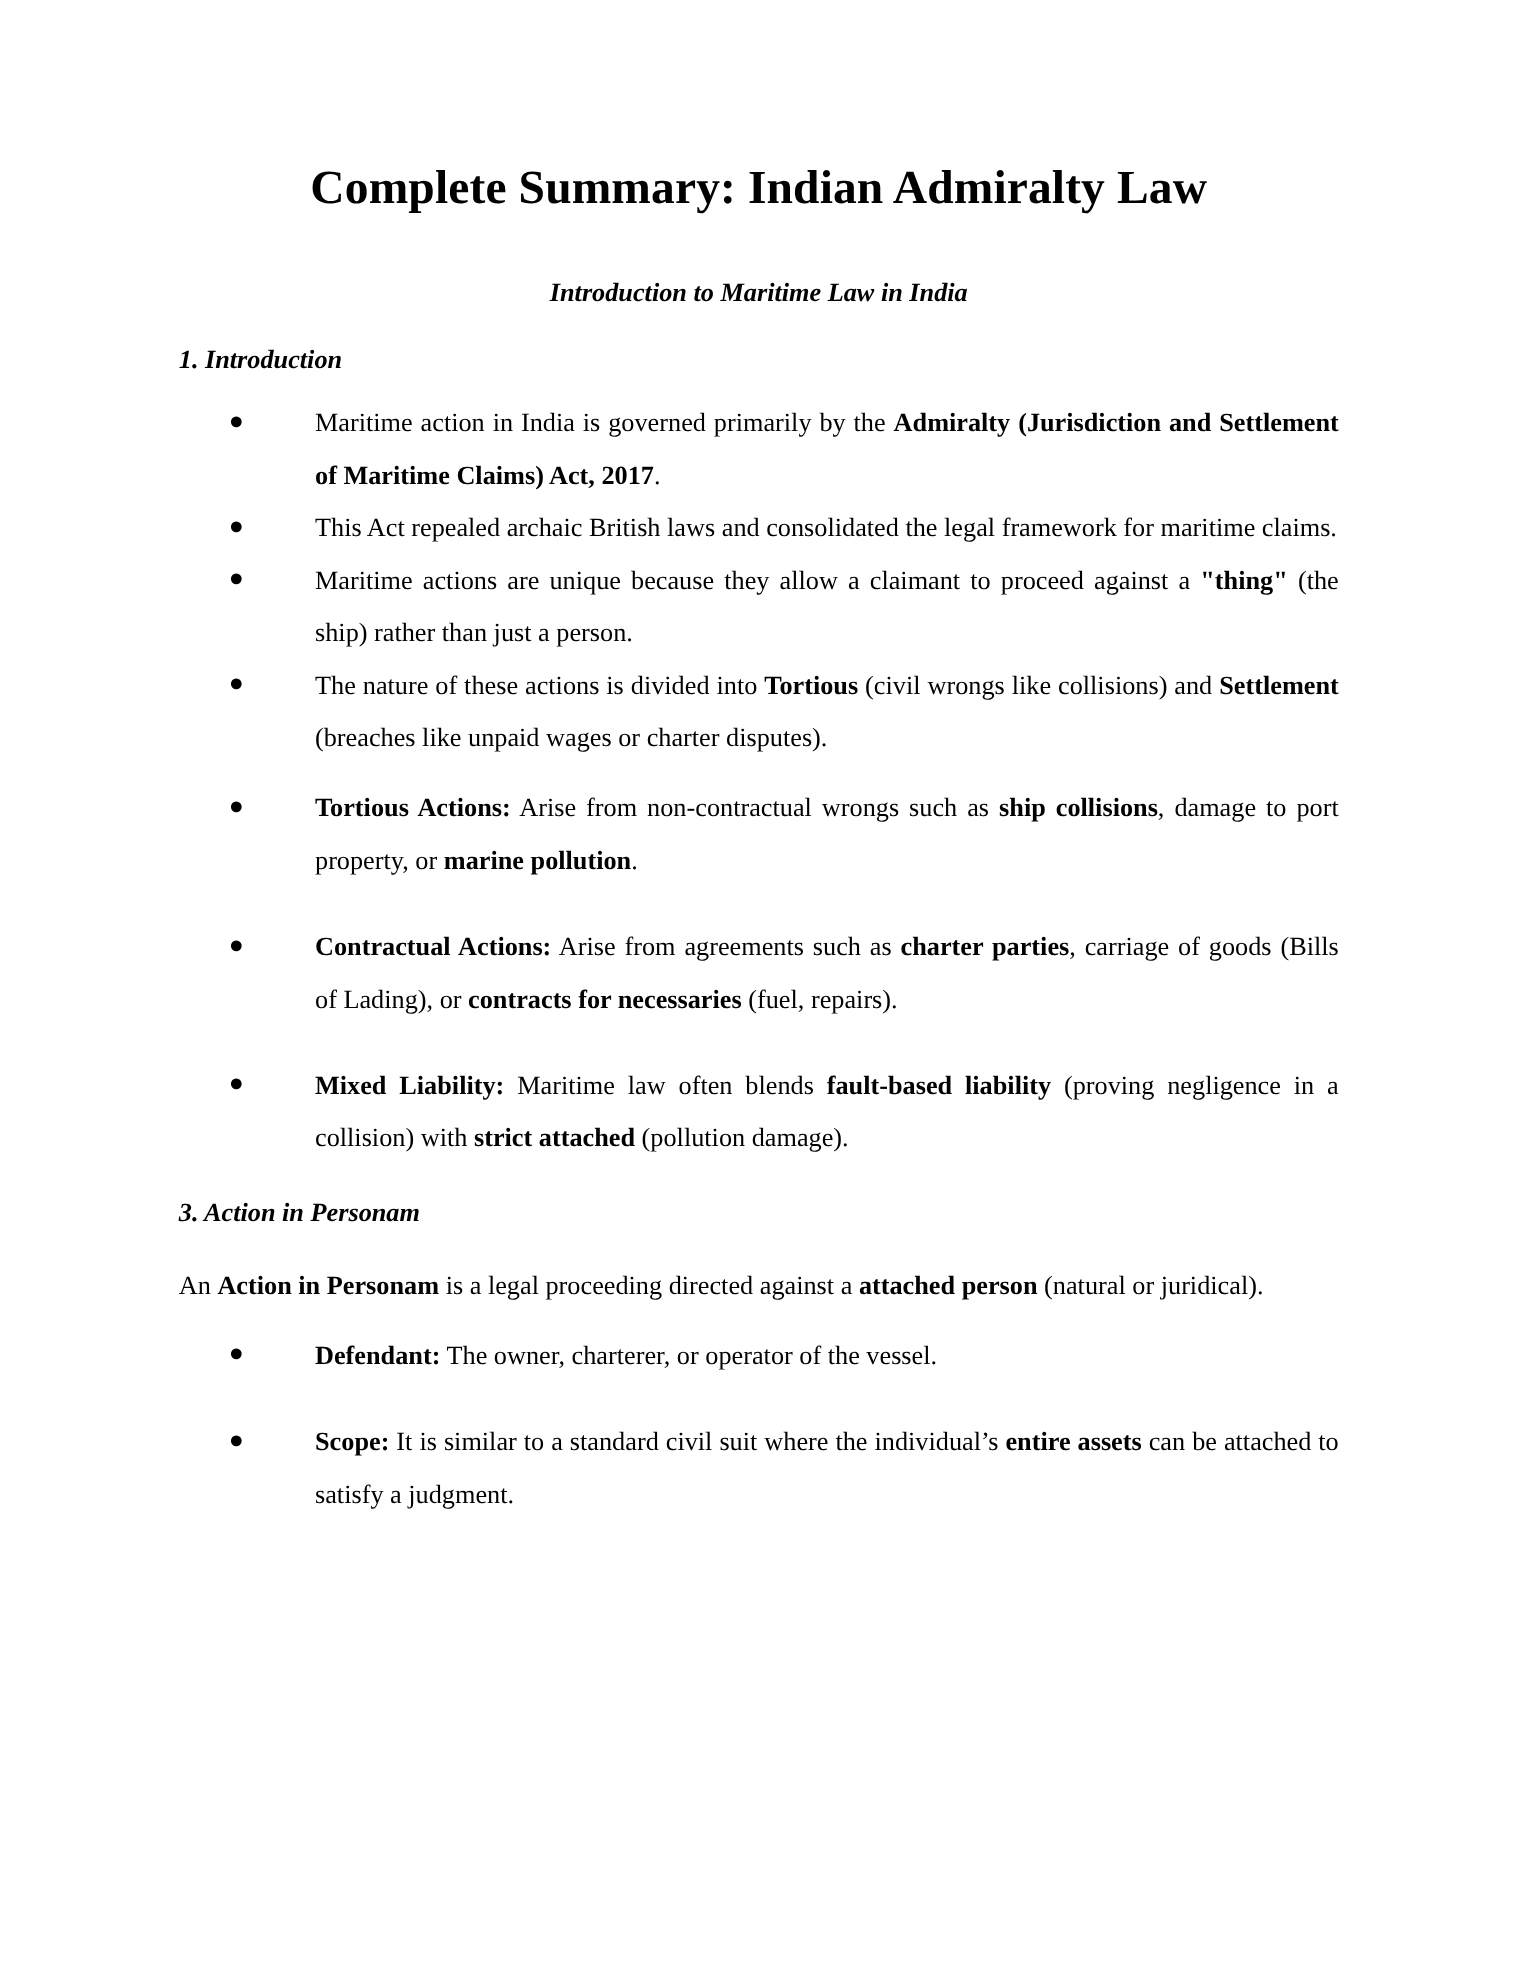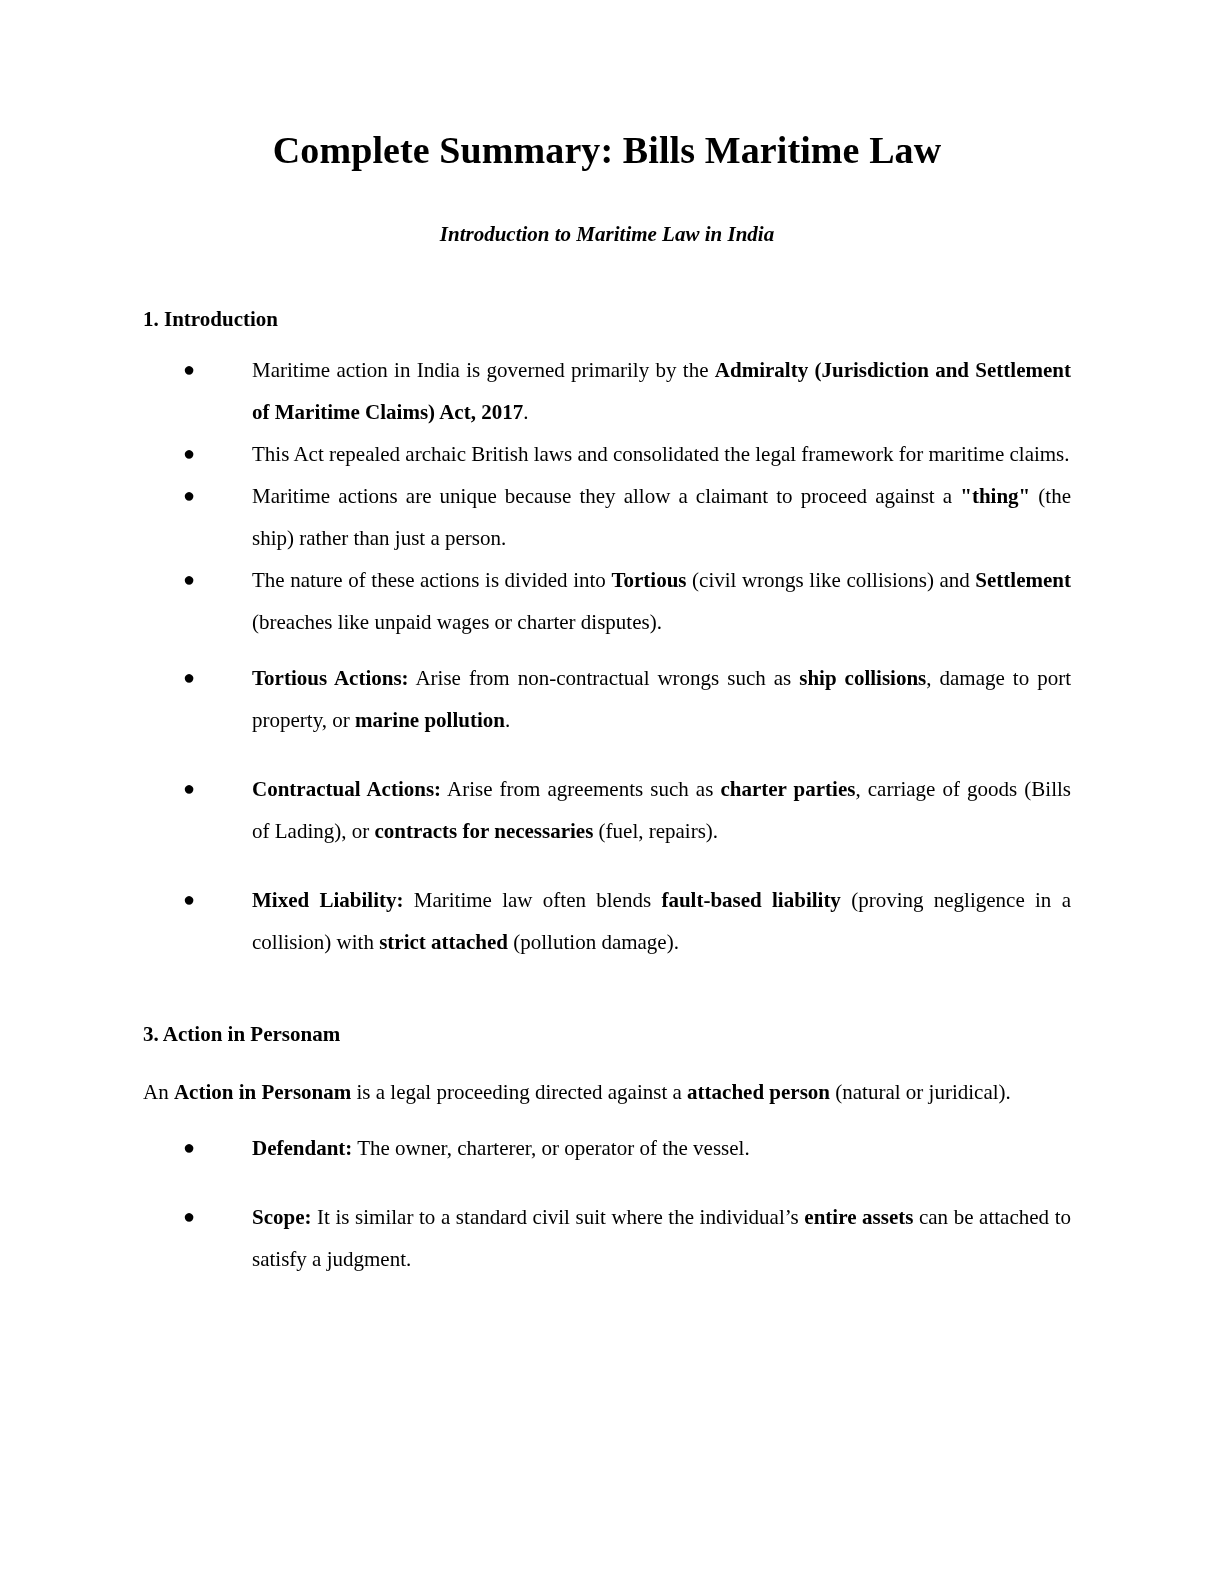--- a/index.html
+++ b/index.html
@@ -44,22 +44,23 @@
     font-style: italic;
     text-align: center;
     line-height: 1.3;
     margin: 48px 0 0 0;
   }
 
   .section-heading {
     font-size: 21px;
     font-weight: bold;
     line-height: 1.45;
-    margin: 56px 0 0 0;
+    margin: 24px 0 0 0;
     text-align: left;
+    font-style: italic;
   }
 
   .para {
     font-size: 21px;
     line-height: 2.0;
     text-align: justify;
     margin: 22px 0 0 0;
     text-justify: inter-word;
   }
 
@@ -97,21 +98,21 @@
     margin-left: 39px;
   }
   b, strong { font-weight: bold; }
 </style>
 </head>
 <body>
 
 <div class="page">
   <div class="content">
 
-    <h1 class="doc-title">Complete Summary: Bills Maritime Law</h1>
+    <h1 class="doc-title">Complete Summary: Indian Admiralty Law</h1>
 
     <div class="doc-subtitle">Introduction to Maritime Law in India</div>
 
     <div id="sections-root">
         <div class="section-heading">1. Introduction</div>
         <ul class="bullets">
           <li>
             <span class="bullet-dot">●</span>
             <span class="li-text"><span>Maritime action in India is governed primarily by the </span><b>Admiralty (Jurisdiction and Settlement of Maritime Claims) Act, 2017</b><span>.</span></span>
           </li>

